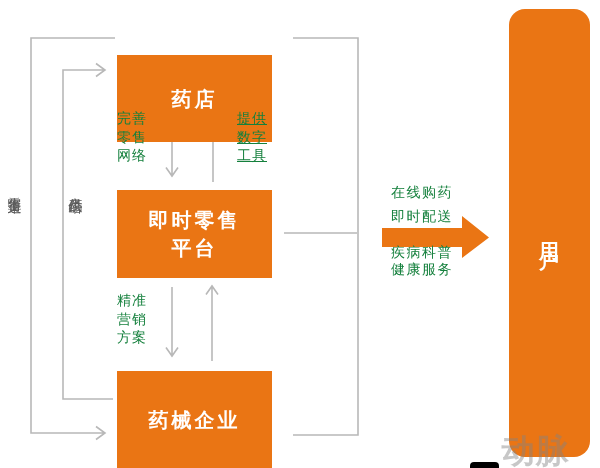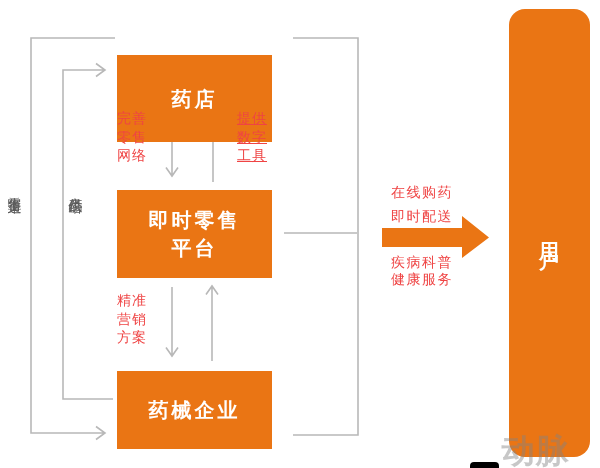--- a/index.html
+++ b/index.html
@@ -27,46 +27,46 @@
   }
   .node .node-text {
     white-space: pre-line;
     text-align: center;
     font-size: 20px;
     line-height: 28px;
     letter-spacing: 3px;
   }
   .node-pharmacy   { left: 117px; top: 10px;  width: 155px; height: 87px; margin-top: 45px; }
   .node-platform   { left: 117px; top: 190px; width: 155px; height: 88px; }
-  .node-device     { left: 117px; top: 371px; width: 155px; height: 78px; }
+  .node-device     { left: 117px; top: 371px; width: 155px; height: 98px; }
   .node-user {
     left: 509px; top: 9px;
     width: 81px; height: 448px;
     border-radius: 16px;
   }
   .node-user .node-text {
     writing-mode: vertical-rl;
     font-size: 20px;
     letter-spacing: 6px;
     line-height: 1;
   }
   .edge-label {
     position: absolute;
-    color: #ef4444;
+    color: #15803d;
     font-size: 14px;
     line-height: 18.5px;
     white-space: pre-line;
     letter-spacing: 1px;
   }
   .lbl-improve-network { left: 117px; top: 109px; }
   .lbl-digital-tools   { left: 237px; top: 109px; text-decoration: underline; }
   .lbl-precise-mkt     { left: 117px; top: 291px; }
   .lbl-brand-promo     { left: 237px; top: 291px; }
   .lbl-online-purchase { left: 391px; top: 180px; line-height: 24px; letter-spacing: 1.5px; }
-  .lbl-health-service  { left: 391px; top: 254px; line-height: 17px; letter-spacing: 1.5px; }
+  .lbl-health-service  { left: 391px; top: 244px; line-height: 17px; letter-spacing: 1.5px; }
   .vlabel {
     position: absolute;
     color: #5A5A5A;
     font-size: 14px;
     writing-mode: vertical-rl;
     letter-spacing: 1px;
   }
   .lbl-retail-channel { left: 6px;  top: 186px; }
   .lbl-product-supply { left: 67px; top: 186px; }
   .watermark {

